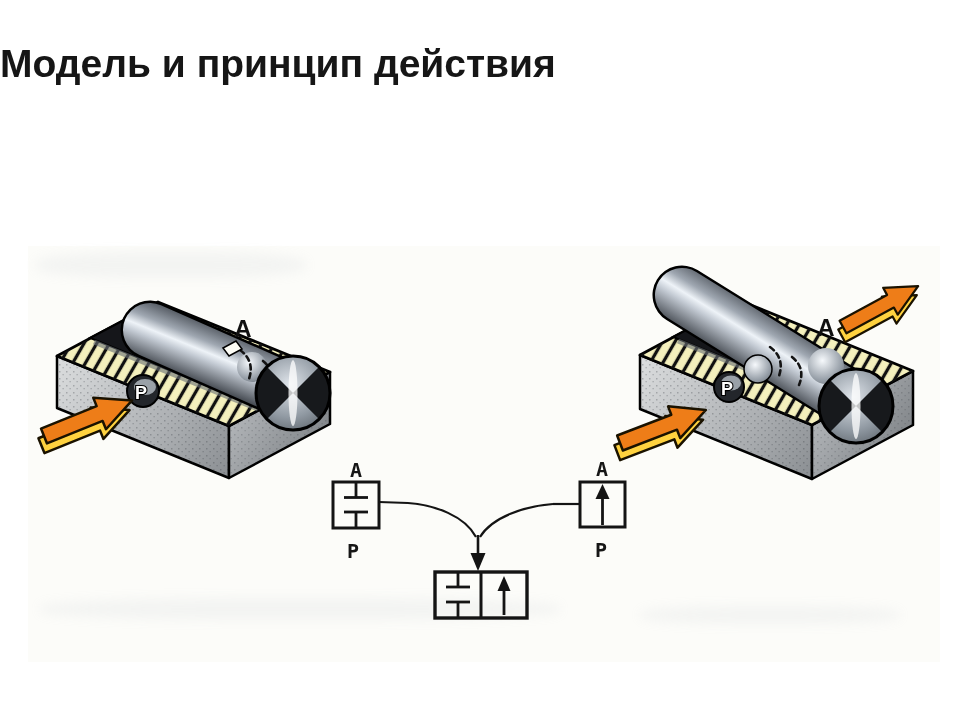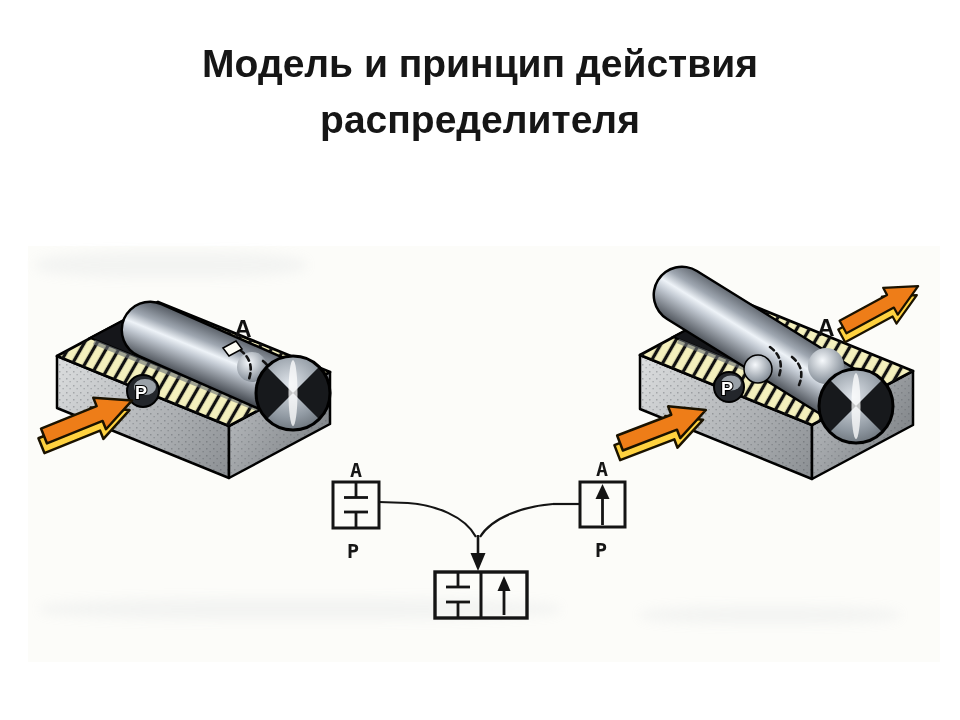--- a/index.html
+++ b/index.html
@@ -4,21 +4,21 @@
 <style>
   html,body{margin:0;padding:0;}
   body{
     width:960px;height:720px;position:relative;overflow:hidden;
     background:#ffffff;
     font-family:"Liberation Sans", sans-serif;
   }
   .slide{position:absolute;inset:0;}
   .title{
     position:absolute;top:36px;left:0;width:100%;
-    text-align:center;font-size:39px;font-weight:700;color:#161616;
+    font-size:39px;font-weight:700;color:#161616;
     line-height:1.44;letter-spacing:0px;
   }
   .scan{
     position:absolute;left:28px;top:246px;width:912px;height:416px;
     background:#fcfcf9;
   }
   .smudge{position:absolute;background:#b9c0c6;opacity:.13;filter:blur(6px);border-radius:40%;}
   #sm1{left:36px;top:252px;width:270px;height:26px;}
   #sm2{left:40px;top:598px;width:520px;height:22px;}
   #sm3{left:640px;top:606px;width:260px;height:18px;}
@@ -32,21 +32,20 @@
   .sch-lbl{font-family:"DejaVu Sans Mono","Liberation Mono",monospace;font-weight:700;fill:#161616;font-size:20px;}
   .sch-line{stroke:#141414;fill:none;}
 </style>
 </head>
 <body>
 
 <div class="slide">
 
   <div class="title">
     <div>Модель и принцип действия</div>
-    <div>распределителя</div>
   </div>
 
   <div class="scan"></div>
   <div class="smudge" id="sm1"></div>
   <div class="smudge" id="sm2"></div>
   <div class="smudge" id="sm3"></div>
 
   <svg id="left-model" width="320" height="240" viewBox="0 0 320 240">
     <defs>
       <pattern id="hatchL" width="11" height="11" patternUnits="userSpaceOnUse" patternTransform="rotate(30)">

